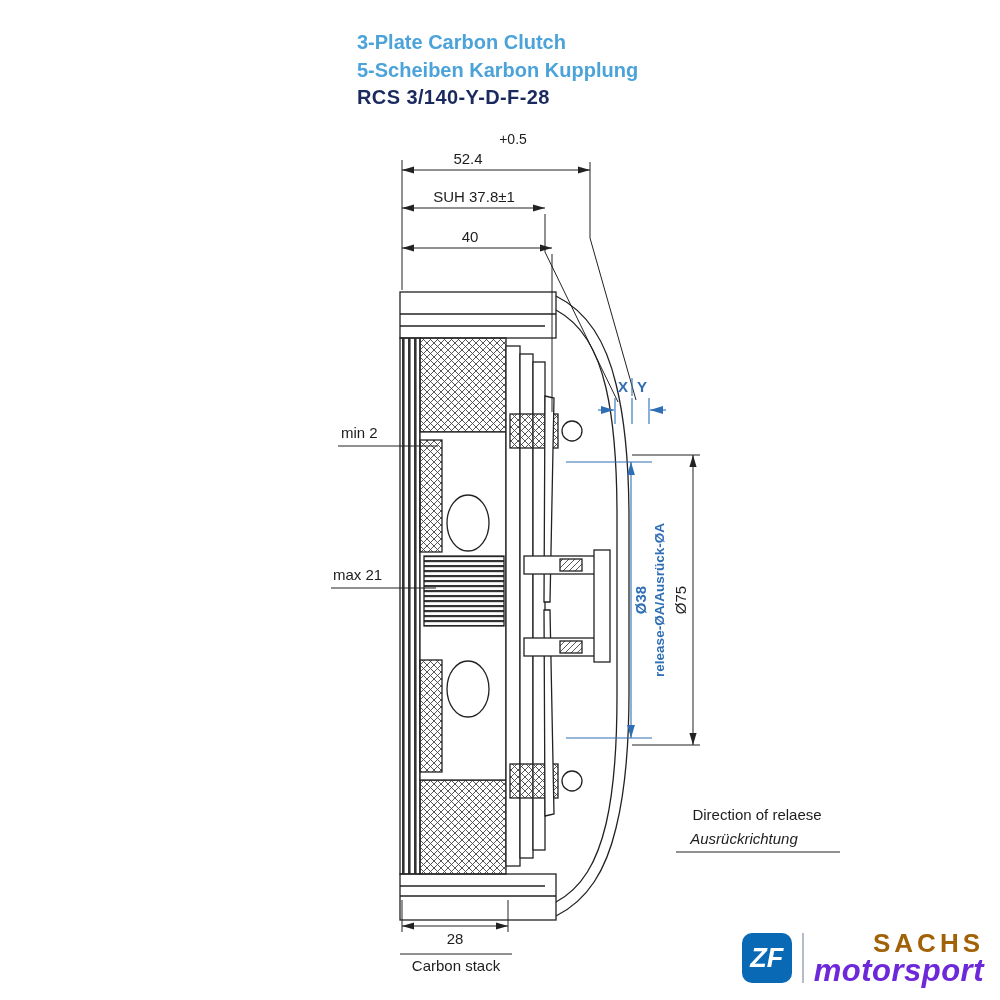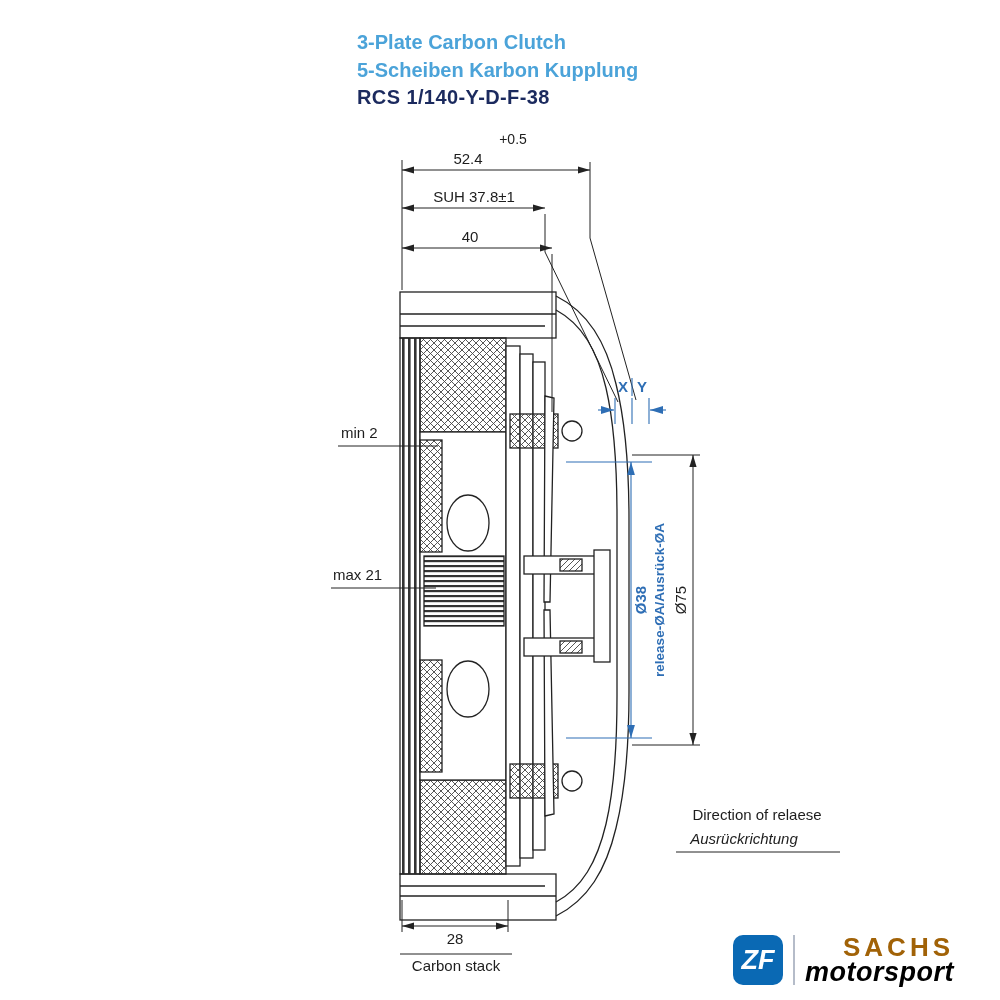--- a/index.html
+++ b/index.html
@@ -17,39 +17,39 @@
   .dimln  { stroke:#222; stroke-width:1; fill:none; }
   .dimlnb { stroke:#2e6eb5; stroke-width:1.1; fill:none; }
 
   .dt      { font-family:"Liberation Sans",sans-serif; font-size:15px; fill:#1d1d1d; }
   .dt-sm   { font-family:"Liberation Sans",sans-serif; font-size:14px; fill:#1d1d1d; }
   .dt-it   { font-family:"Liberation Sans",sans-serif; font-size:15px; fill:#1d1d1d; font-style:italic; }
   .dt-blue { font-family:"Liberation Sans",sans-serif; font-size:15px; fill:#2e6eb5; font-weight:bold; }
   .dt-blue-sm { font-family:"Liberation Sans",sans-serif; font-size:13.5px; fill:#2e6eb5; font-weight:bold; }
 
   
-  .brand { position:absolute; right:46px; bottom:14px; display:flex; align-items:center; gap:10px; }
+  .brand { position:absolute; right:16px; bottom:14px; display:flex; align-items:center; gap:10px; }
   .zf-box { width:50px; height:50px; background:#0a69b4; border-radius:10px; color:#fff;
             display:flex; align-items:center; justify-content:center;
             font-size:27px; font-weight:700; font-style:italic; }
   .brand-sep { width:2px; height:50px; background:#b5bcc9; }
   .brand-text { text-align:right; }
   .sachs { color:#a16207; font-weight:700; font-size:26px; letter-spacing:4px; line-height:1; }
-  .motorsport { color:#000000; font-weight:700; font-style:italic; font-size:27px; line-height:1;
+  .motorsport { color:#6d28d9; font-weight:700; font-style:italic; font-size:31px; line-height:1;
                 margin-top:-1px; letter-spacing:0.5px; }
 </style>
 </head>
 <body>
 
 <div class="page">
 
   <div class="title-block">
     <div class="t-en">3-Plate Carbon Clutch</div>
     <div class="t-de">5-Scheiben Karbon Kupplung</div>
-    <div class="t-pn">RCS 1/140-Y-D-F-38</div>
+    <div class="t-pn">RCS 3/140-Y-D-F-28</div>
   </div>
 
   <svg class="drawing" width="1000" height="1000" viewBox="0 0 1000 1000">
     <defs>
       <pattern id="xhatch" width="7" height="7" patternUnits="userSpaceOnUse">
         <path d="M0,7 L7,0 M0,0 L7,7" stroke="#444" stroke-width="0.9"></path>
       </pattern>
       <pattern id="hatch" width="6" height="6" patternUnits="userSpaceOnUse">
         <path d="M0,6 L6,0" stroke="#444" stroke-width="0.9"></path>
       </pattern>

